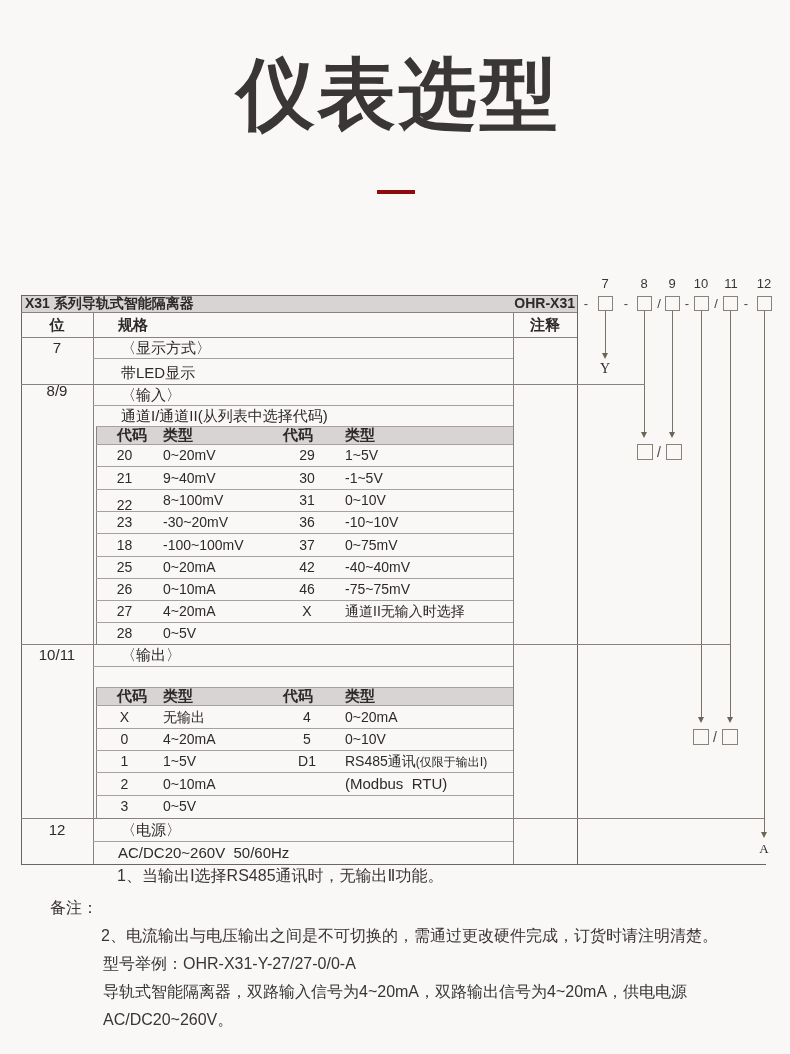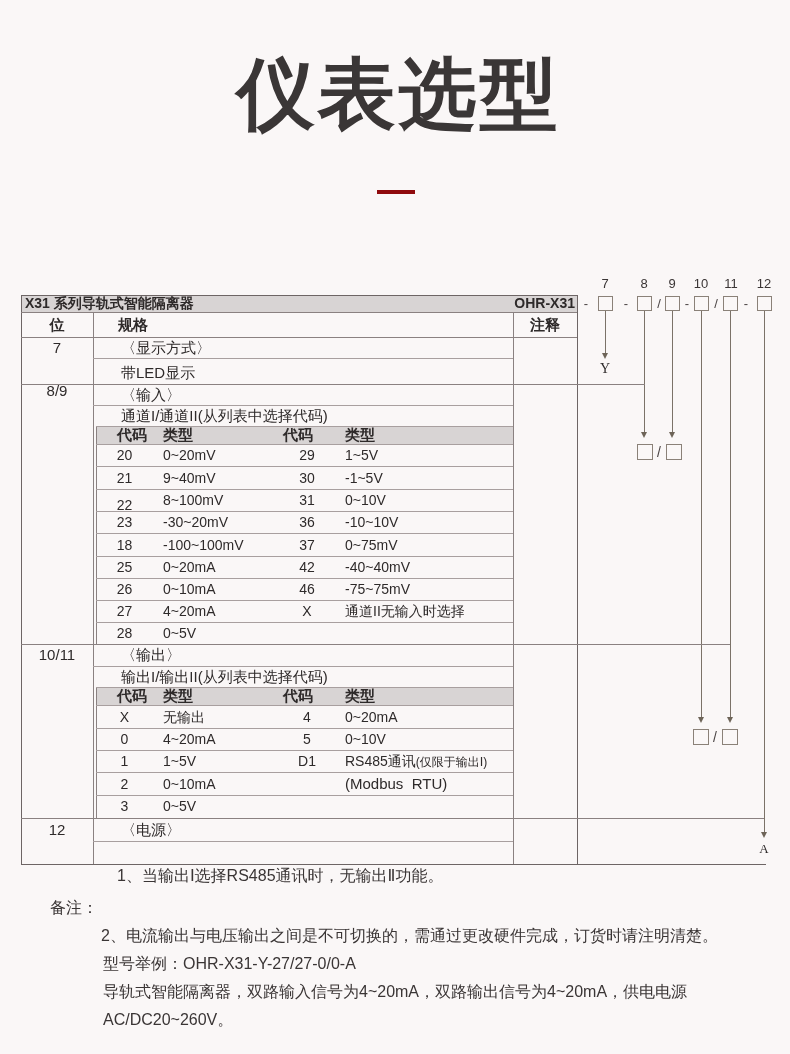--- a/index.html
+++ b/index.html
@@ -211,21 +211,20 @@
   <span class="txt cell c1" style="top:600px">27</span>
   <span class="txt cell c2" style="top:600px">4~20mA</span>
   <span class="txt cell c3" style="top:600px">X</span>
   <span class="txt cell c4" style="top:600px">通道II无输入时选择</span>
 
   <span class="txt cell c1" style="top:622px">28</span>
   <span class="txt cell c2" style="top:622px">0~5V</span>
 
   <span class="txt poslbl" style="top:644px;line-height:22px">10/11</span>
   <span class="txt sect" style="top:644px;line-height:22px">〈输出〉</span>
-  <span class="txt sect" style="top:666px">输出I/输出II(从列表中选择代码)</span>
   <span class="txt ithead" style="left:117px;top:687px">代码</span>
   <span class="txt ithead" style="left:163px;top:687px">类型</span>
   <span class="txt ithead" style="left:283px;top:687px">代码</span>
   <span class="txt ithead" style="left:345px;top:687px">类型</span>
 
   <span class="txt cell c1" style="top:706px">X</span>
   <span class="txt cell c2" style="top:706px">无输出</span>
   <span class="txt cell c3" style="top:706px">4</span>
   <span class="txt cell c4" style="top:706px">0~20mA</span>
 
@@ -241,20 +240,21 @@
 
   <span class="txt cell c1" style="top:773px">2</span>
   <span class="txt cell c2" style="top:773px">0~10mA</span>
   <span class="txt cell c4 modbus" style="top:773px">(Modbus  RTU)</span>
 
   <span class="txt cell c1" style="top:795px">3</span>
   <span class="txt cell c2" style="top:795px">0~5V</span>
 
   <span class="txt poslbl" style="top:818px;line-height:23px">12</span>
   <span class="txt sect" style="top:818px;line-height:23px">〈电源〉</span>
+  <span class="txt sect" style="left:118px;top:841px;line-height:23px">AC/DC20~260V  50/60Hz</span>
 
   <div>
     <span class="txt notes" style="left:50px;top:898px">备注：</span>
     <span class="txt notes" style="left:117px;top:866px">1、当输出Ⅰ选择RS485通讯时，无输出Ⅱ功能。</span>
     <span class="txt notes" style="left:101px;top:926px">2、电流输出与电压输出之间是不可切换的，需通过更改硬件完成，订货时请注明清楚。</span>
     <span class="txt notes" style="left:103px;top:954px">型号举例：OHR-X31-Y-27/27-0/0-A</span>
     <span class="txt notes" style="left:103px;top:982px">导轨式智能隔离器，双路输入信号为4~20mA，双路输出信号为4~20mA，供电电源</span>
     <span class="txt notes" style="left:103px;top:1010px">AC/DC20~260V。</span>
   </div>
 

